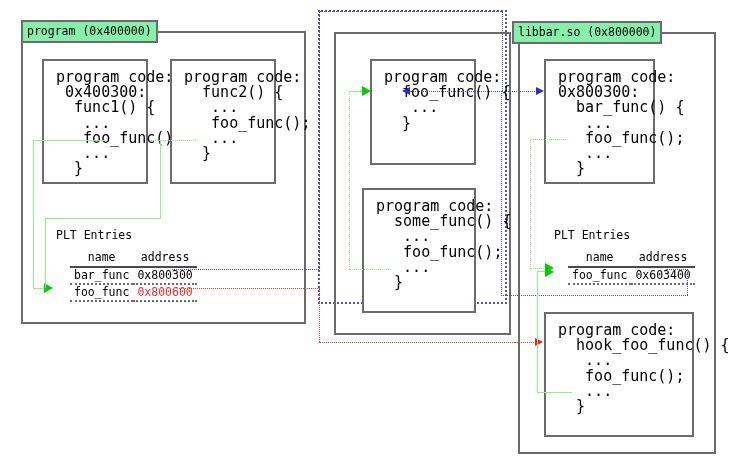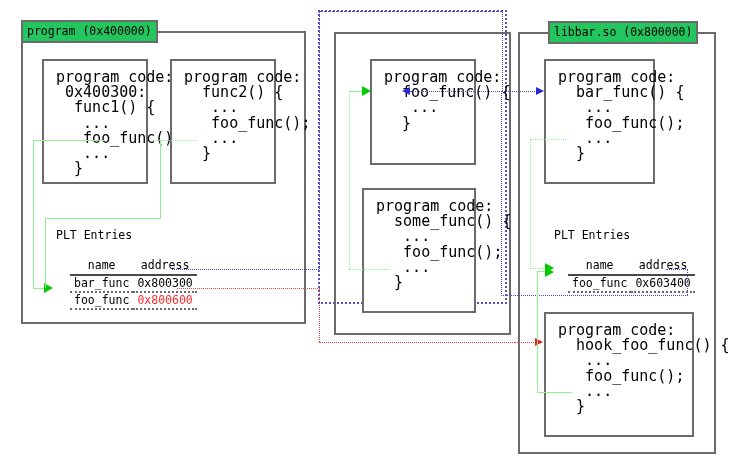--- a/index.html
+++ b/index.html
@@ -3,30 +3,30 @@
 <meta charset="utf-8">
 <title>PLT / GOT symbol interposition diagram</title>
 <style>
   html,body{margin:0;padding:0;background:#ffffff;}
   body{font-family:"DejaVu Sans Mono","Liberation Mono",monospace;}
   #stage{position:relative;width:732px;height:462px;background:#fff;overflow:hidden;}
 
   
   .module{position:absolute;border:2px solid #6b6b6b;background:transparent;}
   .module.dotted-blue{border:2px dotted #5050c8;}
-  .mod-title{position:absolute;border:2px solid #6b6b6b;background:#22c55e;
+  .mod-title{position:absolute;border:2px solid #6b6b6b;background:#86efac;
              font-size:11.5px;line-height:14px;padding:2px 4px 3px 4px;white-space:nowrap;color:#000;}
   .codebox{position:absolute;border:2px solid #6b6b6b;background:#fff;box-sizing:border-box;}
   .codebox .line{font-size:15px;line-height:15.2px;white-space:pre;color:#000;}
   .codepad{padding:9px 0 9px 12px;}
 
   
   .plt{position:absolute;}
   .plt .plt-title{font-size:11.5px;line-height:15px;white-space:pre;color:#000;}
-  .plt table{border-collapse:collapse;margin-left:14px;margin-top:15px;}
+  .plt table{border-collapse:collapse;margin-left:14px;margin-top:7px;}
   .plt th,.plt td{font-size:11.5px;line-height:15px;font-weight:normal;
                   padding:0 4px 0 4px;white-space:pre;color:#000;text-align:right;}
   .plt th{text-align:center;padding-bottom:1px;}
   .plt thead tr{border-bottom:2px solid #4a4a4a;}
   .plt tbody tr{border-bottom:2px dotted #6b6b6b;}
   .plt td.addr{text-align:right;}
   .plt td.hot{color:#ff2b2b;}
 
   
   .h{position:absolute;height:0;border-top-width:1.6px;border-top-style:solid;}
@@ -115,25 +115,26 @@
       <div class="line">program code:</div>
       <div class="line">  some_func() {</div>
       <div class="line">   ...</div>
       <div class="line">   foo_func();</div>
       <div class="line">   ...</div>
       <div class="line">  }</div>
     </div>
   </div>
 
   <div class="module" style="left:518px;top:32px;width:194px;height:418px;"></div>
-  <div class="mod-title" style="left:548px;top:21px;"><span>libbar.so (0x800000)</span></div>
+  <div class="mod-title" style="left:512px;top:21px;"><span>libbar.so (0x800000)</span></div>
 
   <div class="codebox" style="left:544px;top:59px;width:111px;height:125px;">
     <div class="codepad">
       <div class="line">program code:</div>
+      <div class="line">0x800300:</div>
       <div class="line">  bar_func() {</div>
       <div class="line">   ...</div>
       <div class="line">   foo_func();</div>
       <div class="line">   ...</div>
       <div class="line">  }</div>
     </div>
   </div>
 
   <div class="plt" style="left:554px;top:228px;">
     <div class="plt-title">PLT Entries</div>

